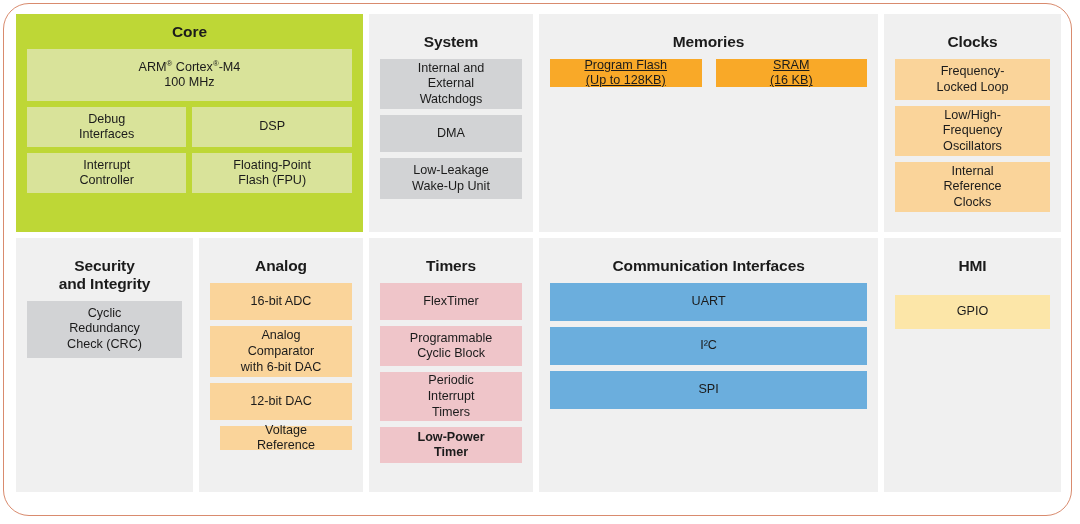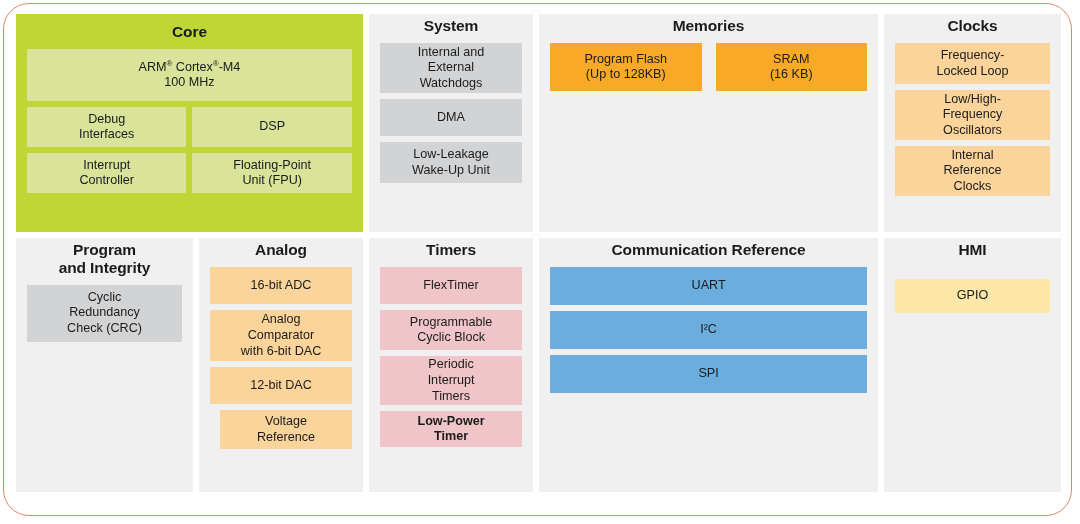--- a/index.html
+++ b/index.html
@@ -42,21 +42,21 @@
     display: flex;
     gap: 6px;
   }
   .row-top { height: 218px; }
   .row-bottom { flex: 1; }
 
   
   .panel {
     box-sizing: border-box;
     background: #f0f0f0;
-    padding: 3px 11px 11px 11px;
+    padding: 19px 11px 11px 11px;
     display: flex;
     flex-direction: column;
   }
   .panel.core-panel {
     background: #bed736;
     padding: 9px 11px 13px 11px;
   }
 
   
   .col-core    { width: 349px; }
@@ -113,29 +113,29 @@
   .chip.pale   { background: #fce6a8; }
   .chip.pink   { background: #efc5c9; }
   .chip.blue   { background: #6baedd; }
 
   
   .chip.h-cpu   { height: 52px; }
   .chip.h-core  { height: 40px; }
   .chip.h-sys1  { height: 50px; }
   .chip.h-sys2  { height: 37px; }
   .chip.h-sys3  { height: 41px; }
-  .chip.h-mem   { height: 48px; }
+  .chip.h-mem   { height: 28px; text-decoration: underline; }
   .chip.h-clk1  { height: 41px; }
   .chip.h-clk2  { height: 50px; }
   .chip.h-clk3  { height: 50px; }
   .chip.h-crc   { height: 57px; }
   .chip.h-an1   { height: 37px; }
   .chip.h-an2   { height: 51px; }
   .chip.h-an3   { height: 37px; }
-  .chip.h-an4   { height: 39px; margin-left: 10px; }
+  .chip.h-an4   { height: 24px; margin-left: 10px; }
   .chip.h-tm1   { height: 37px; }
   .chip.h-tm2   { height: 40px; }
   .chip.h-tm3   { height: 49px; }
   .chip.h-tm4   { height: 36px; font-weight: bold; }
   .chip.h-comm  { height: 38px; }
   .chip.h-gpio  { height: 34px; }
 
   .mem-row { display: flex; gap: 14px; }
   .mem-row > .chip { flex: 1 1 0; }
 
@@ -157,21 +157,21 @@
           </div>
           <div class="chip-row">
             <div class="chip core h-core">Debug
 Interfaces</div>
             <div class="chip core h-core">DSP</div>
           </div>
           <div class="chip-row">
             <div class="chip core h-core">Interrupt
 Controller</div>
             <div class="chip core h-core">Floating-Point
-Unit (FPU)</div>
+Flash (FPU)</div>
           </div>
         </div>
       </div>
 
       <div class="panel col-system">
         <div class="panel-title">System</div>
         <div class="chip-stack">
           <div class="chip gray h-sys1">Internal and
 External
 Watchdogs</div>
@@ -203,21 +203,21 @@
 Reference
 Clocks</div>
         </div>
       </div>
 
     </div>
 
     <div class="diagram-row row-bottom">
 
       <div class="panel col-security">
-        <div class="panel-title two-line" style="white-space: pre-line;">Program
+        <div class="panel-title two-line" style="white-space: pre-line;">Security
 and Integrity</div>
         <div class="chip-stack">
           <div class="chip gray h-crc">Cyclic
 Redundancy
 Check (CRC)</div>
         </div>
       </div>
 
       <div class="panel col-analog">
         <div class="panel-title">Analog</div>
@@ -240,21 +240,21 @@
 Cyclic Block</div>
           <div class="chip pink h-tm3">Periodic
 Interrupt
 Timers</div>
           <div class="chip pink h-tm4">Low-Power
 Timer</div>
         </div>
       </div>
 
       <div class="panel col-comm">
-        <div class="panel-title">Communication Reference</div>
+        <div class="panel-title">Communication Interfaces</div>
         <div class="chip-stack">
           <div class="chip blue h-comm">UART</div>
           <div class="chip blue h-comm">I²C</div>
           <div class="chip blue h-comm">SPI</div>
         </div>
       </div>
 
       <div class="panel col-hmi">
         <div class="panel-title">HMI</div>
         <div class="chip-stack">

